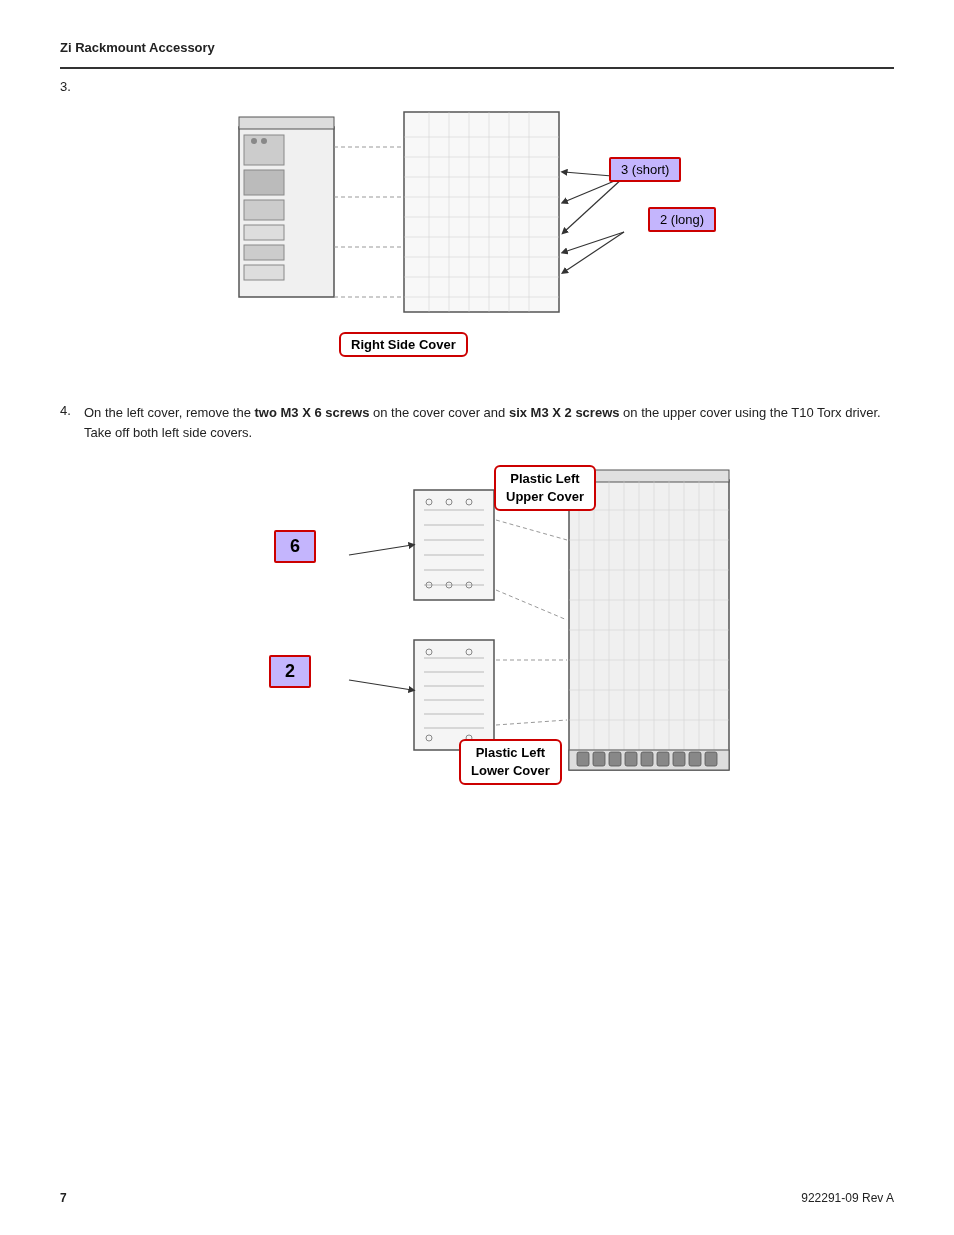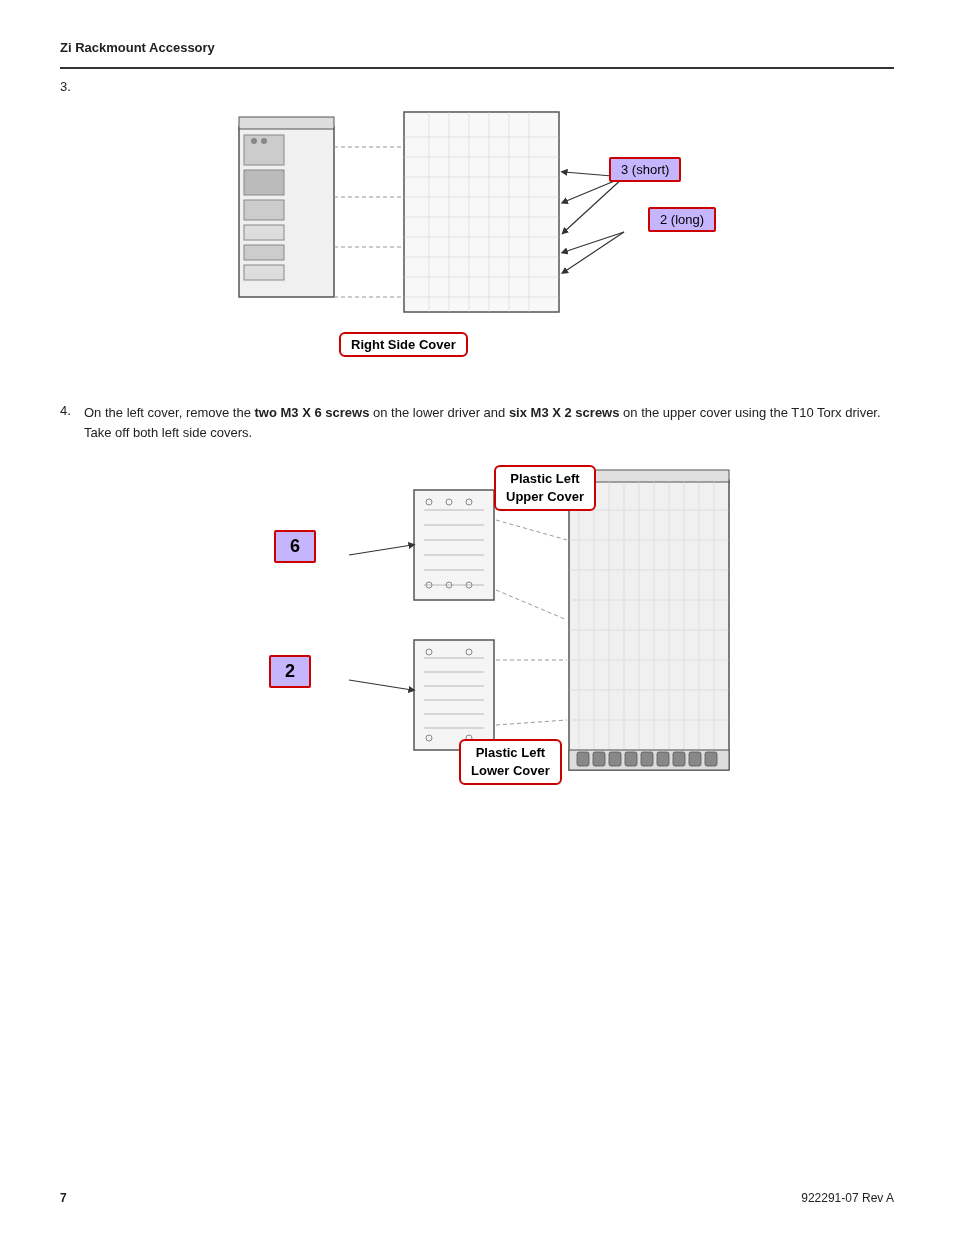--- a/index.html
+++ b/index.html
@@ -161,21 +161,21 @@
         </div>
       </div>
     </div>
   </div>
 </div>
 
 <div class="step">
   <div class="step-number">4.</div>
   <div style="flex:1;">
     <div class="step-text">
-      <span>On the left cover, remove the </span><b>two M3 X 6 screws</b><span> on the lower driver and </span><b>six M3 X 2 screws</b><span> on the upper cover using the T10 Torx driver. Take off both left side covers.</span>
+      <span>On the left cover, remove the </span><b>two M3 X 6 screws</b><span> on the cover cover and </span><b>six M3 X 2 screws</b><span> on the upper cover using the T10 Torx driver. Take off both left side covers.</span>
     </div>
 
     <div class="diagram-container">
       <div class="diagram2">
         <svg width="560" height="340" style="position:absolute;top:0;left:0;">
           <defs>
             <marker id="arrow2" markerWidth="6" markerHeight="6" refX="3" refY="3" orient="auto">
               <path d="M0,0 L6,3 L0,6 Z" fill="#333"></path>
             </marker>
           </defs>
@@ -271,14 +271,14 @@
         <div style="position:absolute;bottom:15px;left:250px;">
           <span class="label-box" style="text-align:center;display:inline-block;line-height:1.4;">Plastic Left<br>Lower Cover</span>
         </div>
       </div>
     </div>
   </div>
 </div>
 
 <div style="position:fixed;bottom:30px;left:60px;right:60px;display:flex;justify-content:space-between;font-size:12px;">
   <span class="page-number">7</span>
-  <span class="doc-number">922291-07 Rev A</span>
+  <span class="doc-number">922291-09 Rev A</span>
 </div>
 
 </body></html>

